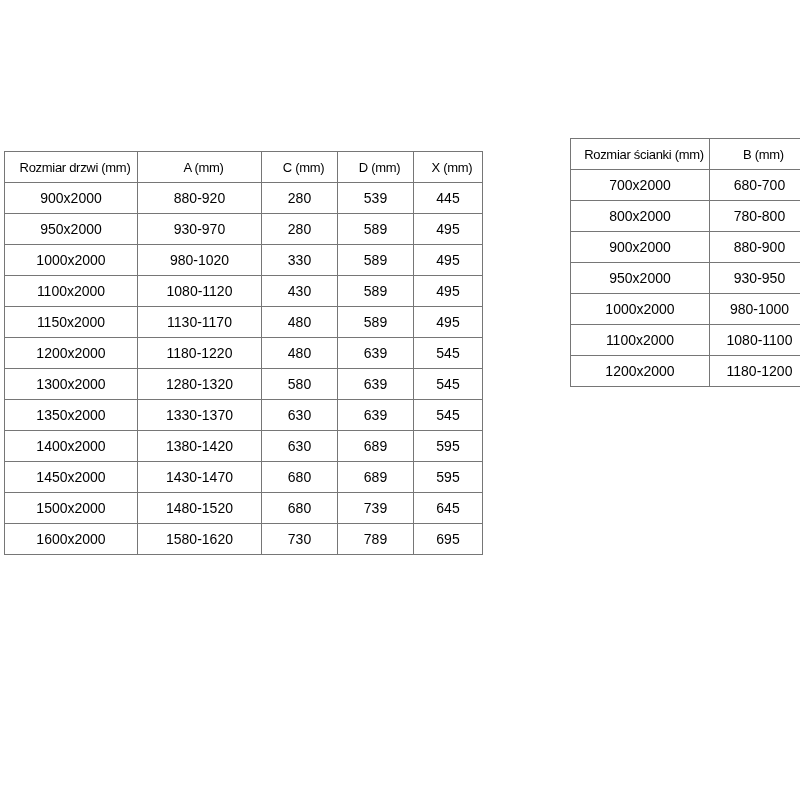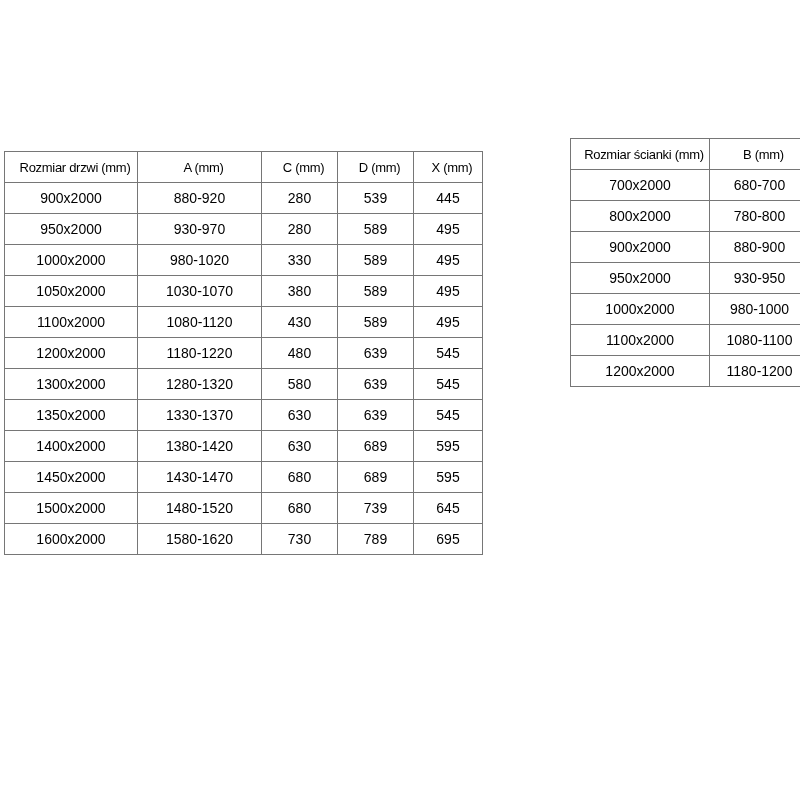--- a/index.html
+++ b/index.html
@@ -100,30 +100,30 @@
           <td>495</td>
         </tr>
         <tr>
           <td>1000x2000</td>
           <td>980-1020</td>
           <td>330</td>
           <td>589</td>
           <td>495</td>
         </tr>
         <tr>
-          <td>1050x2000</td>
-          <td>1030-1070</td>
-          <td>380</td>
-          <td>589</td>
-          <td>495</td>
-        </tr>
-        <tr>
           <td>1100x2000</td>
           <td>1080-1120</td>
           <td>430</td>
+          <td>589</td>
+          <td>495</td>
+        </tr>
+        <tr>
+          <td>1150x2000</td>
+          <td>1130-1170</td>
+          <td>480</td>
           <td>589</td>
           <td>495</td>
         </tr>
         <tr>
           <td>1200x2000</td>
           <td>1180-1220</td>
           <td>480</td>
           <td>639</td>
           <td>545</td>
         </tr>

